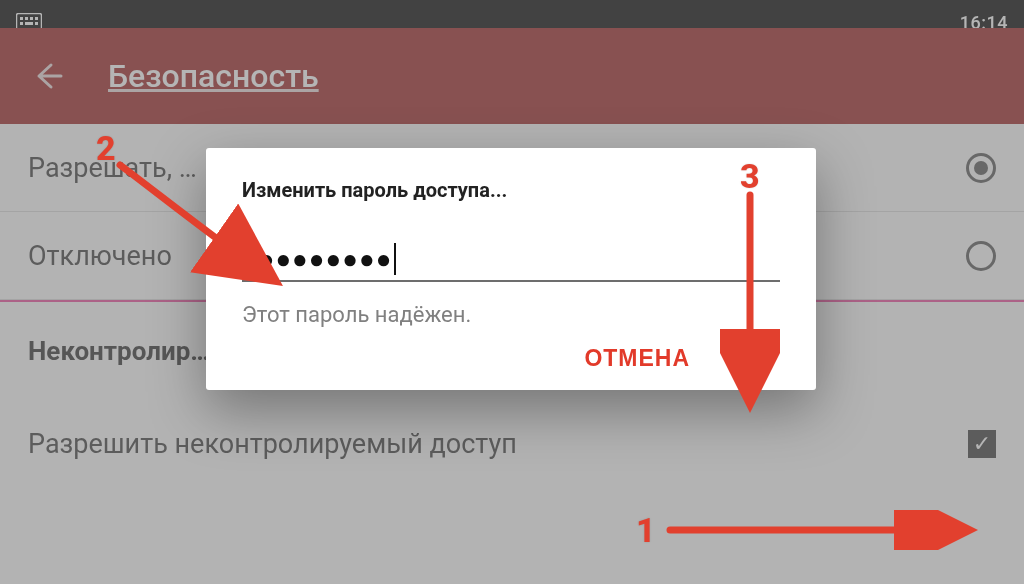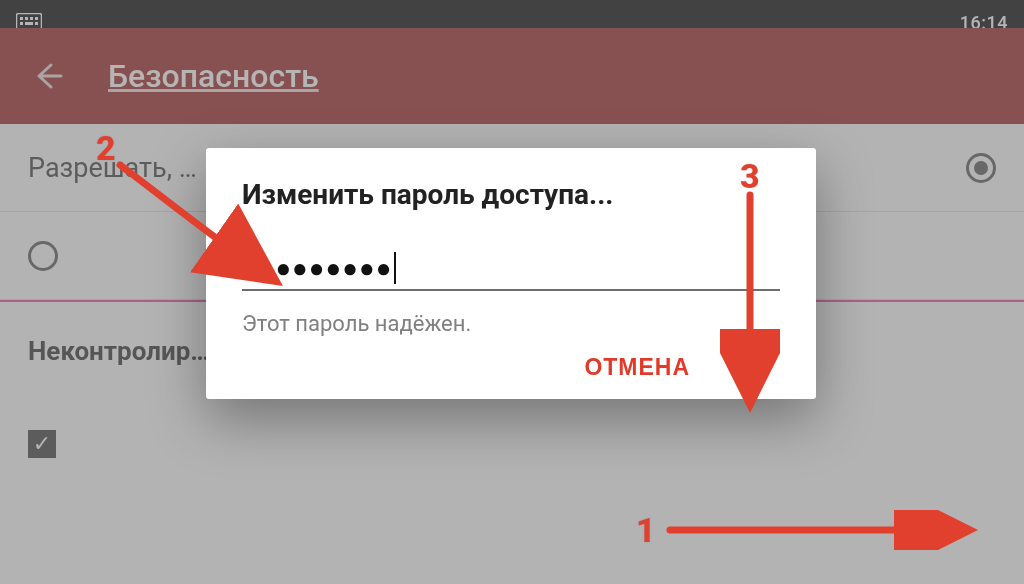--- a/index.html
+++ b/index.html
@@ -24,21 +24,21 @@
   .row .ctrl { flex:0 0 auto; }
   .radio { width:30px; height:30px; border:3px solid #555; border-radius:50%; display:flex; align-items:center; justify-content:center; }
   .radio.selected::after { content:""; width:14px; height:14px; background:#555; border-radius:50%; display:block; }
   .checkbox { width:28px; height:28px; background:#3a3a3a; color:#fff; display:flex; align-items:center; justify-content:center; font-size:22px; line-height:1; }
 
   
   .scrim { position:absolute; inset:0; background:rgba(120,120,120,0.55); }
 
   
   .dialog { position:absolute; left:206px; top:148px; width:610px; background:#fff; border-radius:3px; box-shadow:0 20px 55px rgba(0,0,0,0.35); padding:30px 36px 18px 36px; }
-  .dialog h2 { font-size:28px; font-weight:700; color:#222; margin-bottom:36px; }
+  .dialog h2 { font-size:20px; font-weight:700; color:#222; margin-bottom:36px; }
   .pw-field { position:relative; border-bottom:2px solid #6d6d6d; height:44px; display:flex; align-items:center; margin-bottom:20px; }
   .pw-dots { font-size:26px; letter-spacing:1px; font-family: Arial, sans-serif; color:#111; }
   .caret { width:1.5px; height:32px; background:#111; margin-left:2px; }
   .pw-hint { font-size:22px; color:#808080; margin-bottom:18px; }
   .dialog-actions { display:flex; justify-content:flex-end; gap:44px; padding-right:12px; }
   .dlg-btn { font-size:23px; font-weight:700; letter-spacing:1px; color:#e23a2a; cursor:pointer; background:none; border:none; text-transform:uppercase; }
 
   
   .anno { position:absolute; pointer-events:none; }
   .anno-num { font-size:34px; font-weight:800; color:#e2402e; text-shadow:0 0 2px rgba(0,0,0,0.15); }
@@ -74,28 +74,30 @@
   </div>
 
   <div class="list">
     <div class="row">
       <span>Разрешать, …</span>
       <span class="ctrl">
           <span class="radio selected"></span>
         </span>
     </div>
     <div class="row">
+      <span>Отключено</span>
       <span class="ctrl">
           <span class="radio"></span>
         </span>
     </div>
     <div class="section-title">
       <span>Неконтролир…</span>
     </div>
     <div class="row" style="border-bottom:none">
+      <span>Разрешить неконтролируемый доступ</span>
       <span class="ctrl">
           <span class="checkbox">✓</span>
         </span>
     </div>
   </div>
 
   <div class="scrim"></div>
 
   <div class="dialog">
     <h2>Изменить пароль доступа...</h2>

